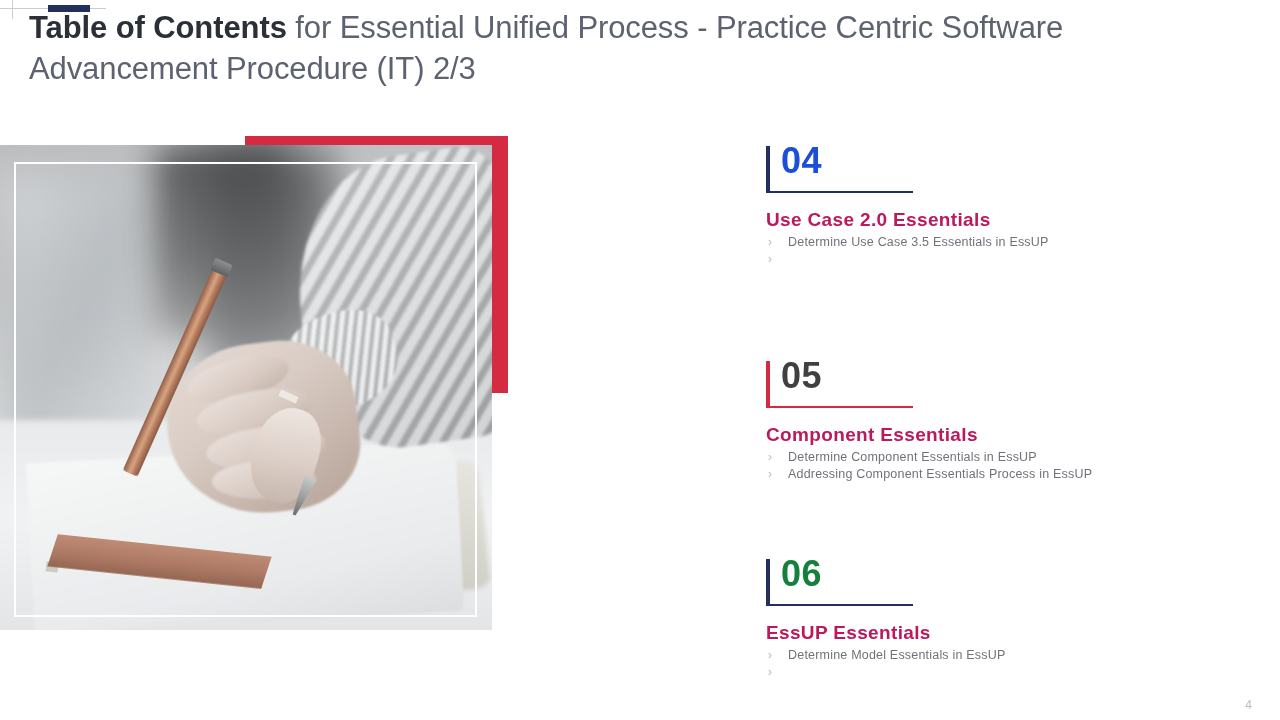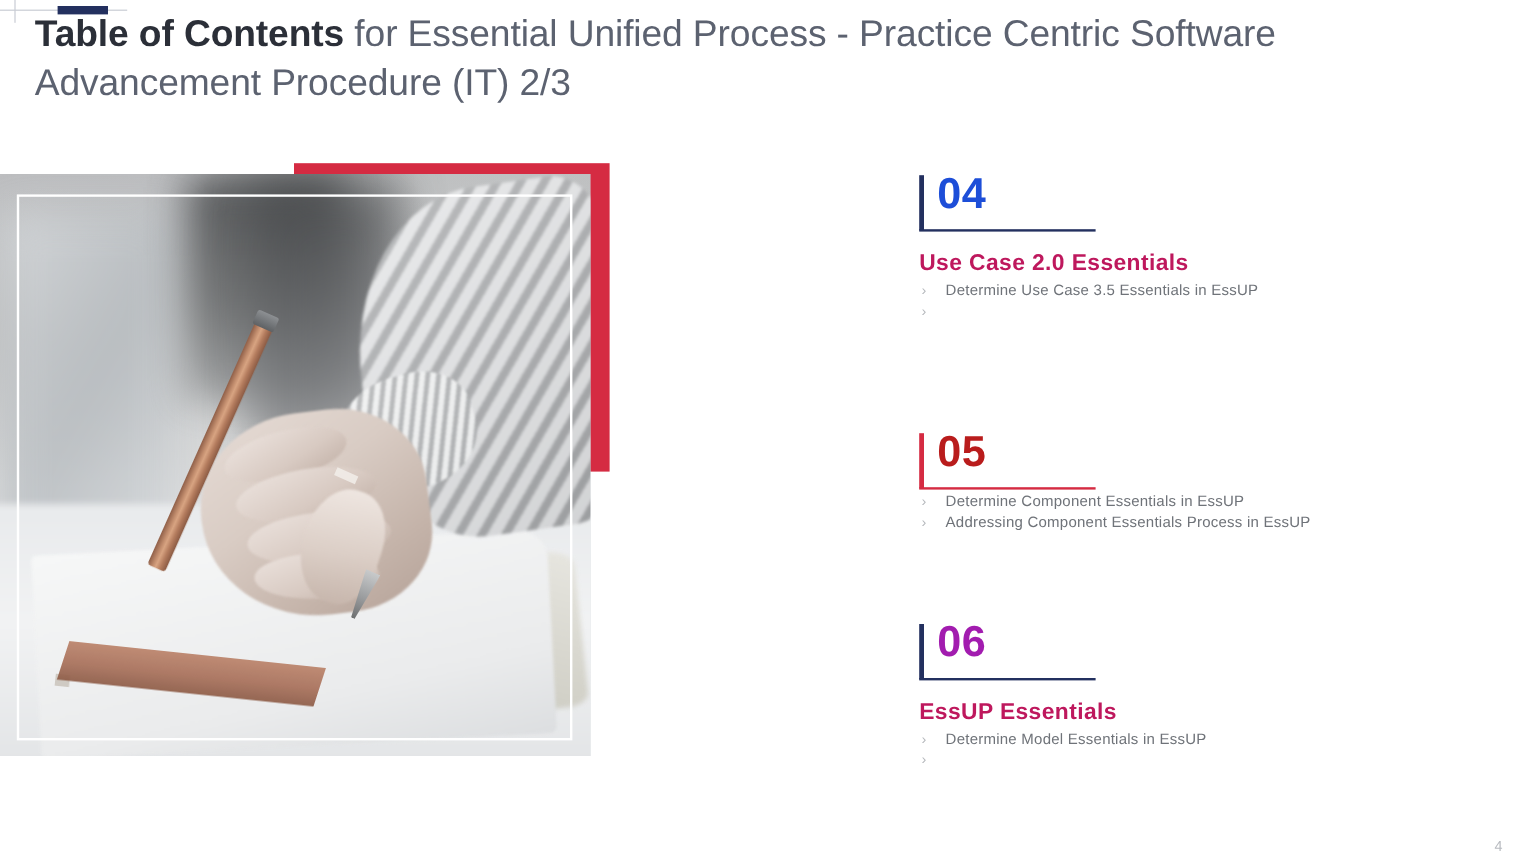--- a/index.html
+++ b/index.html
@@ -399,33 +399,34 @@
       <h2 class="toc-title">Use Case 2.0 Essentials</h2>
       <ul class="bullets">
         <li><span class="chev">›</span><span>Determine  Use Case 3.5 Essentials in EssUP</span></li>
         <li><span class="chev">›</span></li>
       </ul>
     </div>
 
     <div class="toc-item item-1">
       <div class="num-row">
         <div class="num-accent" style="background:#d52b42"></div>
-        <div class="num-text" style="color:#b91c1c">05</div>
+        <div class="num-text" style="color:#404040">05</div>
         <div class="num-underline" style="background:#d52b42"></div>
       </div>
+      <h2 class="toc-title">Component  Essentials</h2>
       <ul class="bullets">
         <li><span class="chev">›</span><span>Determine  Component  Essentials in EssUP</span></li>
         <li><span class="chev">›</span><span>Addressing Component  Essentials Process in EssUP</span></li>
       </ul>
     </div>
 
     <div class="toc-item item-2">
       <div class="num-row">
         <div class="num-accent" style="background:#23305f"></div>
-        <div class="num-text" style="color:#a21caf">06</div>
+        <div class="num-text" style="color:#15803d">06</div>
         <div class="num-underline" style="background:#23305f"></div>
       </div>
       <h2 class="toc-title">EssUP Essentials</h2>
       <ul class="bullets">
         <li><span class="chev">›</span><span>Determine  Model Essentials in EssUP</span></li>
         <li><span class="chev">›</span></li>
       </ul>
     </div>
 
   </div>

